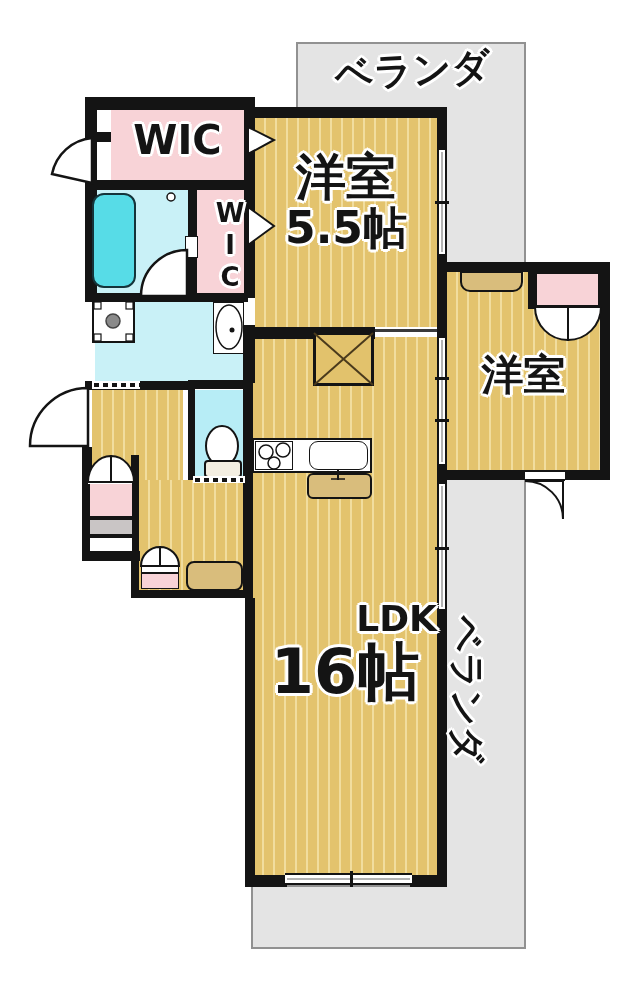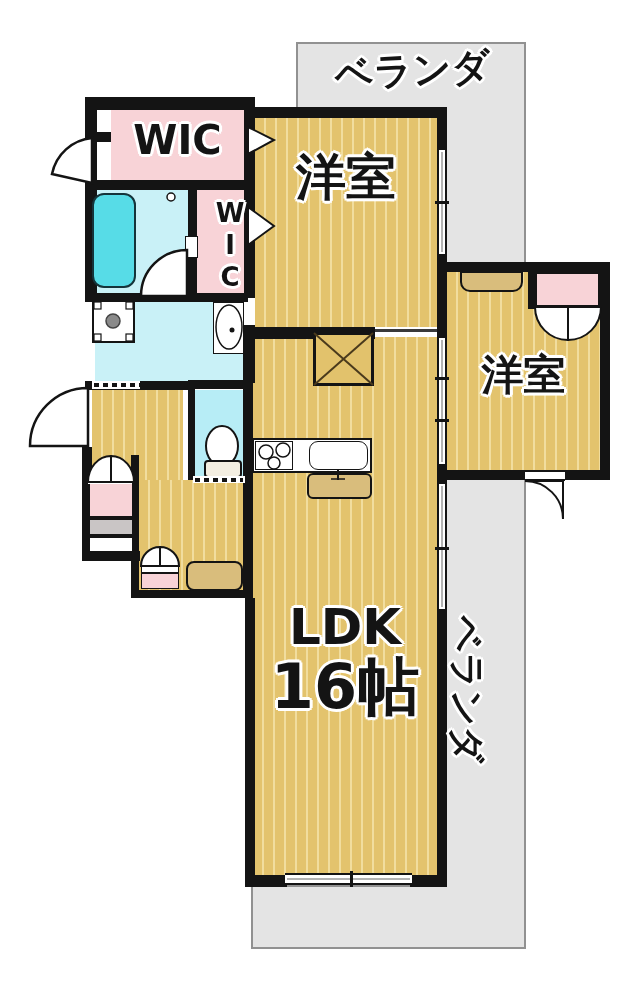--- a/index.html
+++ b/index.html
@@ -171,24 +171,25 @@
   <div class="abs label" style="left:300px;top:50px;width:225px;font-size:38px;transform:rotate(-3deg);">ベランダ</div>
 
   <div class="abs label" style="left:382px;top:670px;width:170px;font-size:36px;transform:rotate(90deg);">ベランダ</div>
 
   <div class="abs label" style="left:111px;top:119px;width:133px;font-size:40px;">WIC</div>
 
   <div class="abs label vert" style="left:197px;top:196px;width:47px;height:100px;font-size:26px;letter-spacing:2px;text-align:center;">WIC</div>
 
   <div class="abs label" style="left:255px;top:150px;width:182px;">
     <div style="font-size:50px;">洋室</div>
+    <div style="font-size:44px;">5.5帖</div>
   </div>
 
   <div class="abs label" style="left:447px;top:352px;width:153px;">
     <div style="font-size:42px;">洋室</div>
   </div>
 
   <div class="abs label" style="left:253px;top:600px;width:184px;">
-    <div style="font-size:50px;">LDK</div>
+    <div style="font-size:36px;text-align:right;">LDK</div>
     <div style="font-size:62px;">16帖</div>
   </div>
 
 </div>
 
 </body></html>

